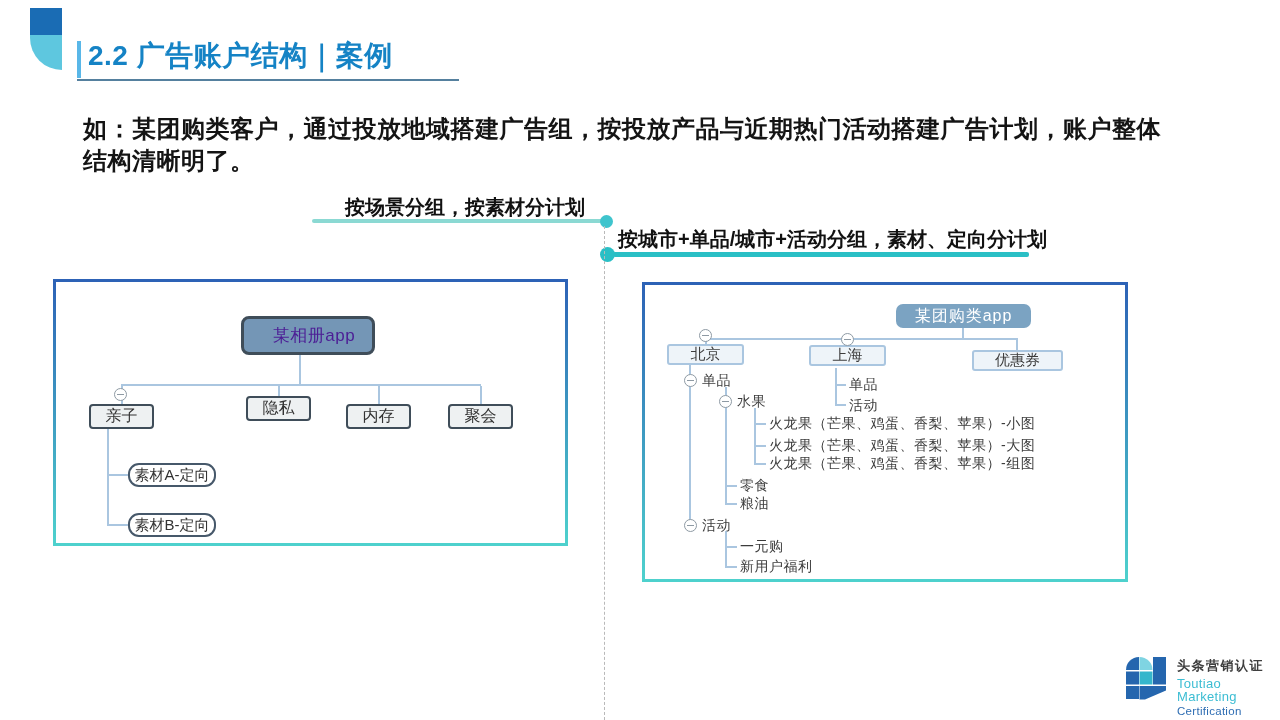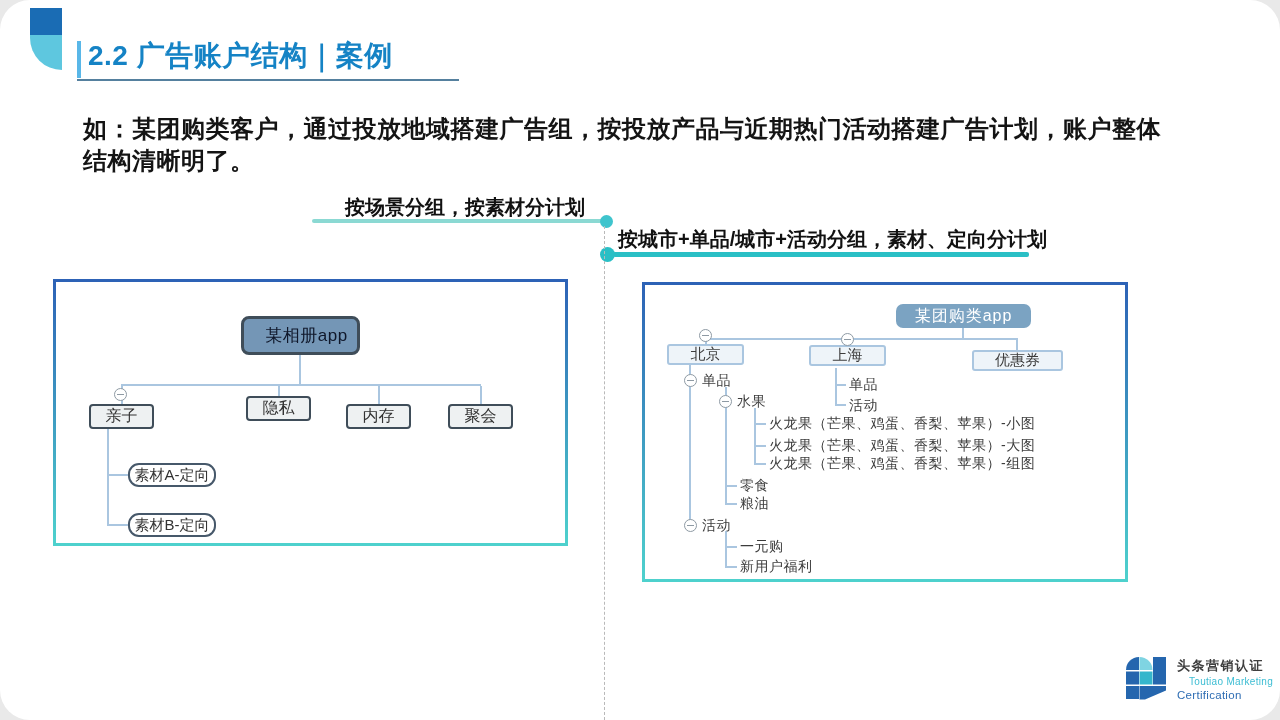--- a/index.html
+++ b/index.html
@@ -1,21 +1,20 @@
 <!DOCTYPE html>
 <html><head>
 <meta charset="utf-8">
 <style>
   * { margin:0; padding:0; box-sizing:border-box; }
   html,body { background:#e9e9e9; }
   .slide {
     position:relative; width:1280px; height:720px; background:#ffffff;
     overflow:hidden; font-family:"Liberation Sans","DejaVu Sans",sans-serif;
     margin:0 auto;
-    border-radius:30px;
   }
   
   .decor-blue { position:absolute; left:30px; top:8px; width:32px; height:27px; background:#1a6cb4; }
   .decor-teal { position:absolute; left:30px; top:35px; width:32px; height:35px; background:#5ec7df; border-radius:0 0 0 32px; }
   
   .title-bar { position:absolute; left:77px; top:41px; width:4px; height:37px; background:#59b7e8; }
   .page-title { position:absolute; left:88px; top:37px; font-size:28px; font-weight:bold; color:#1583c5; white-space:nowrap; letter-spacing:0.5px; }
   .title-underline { position:absolute; left:77px; top:79px; width:382px; height:2px; background:#55809e; }
   .subtitle { position:absolute; left:83px; top:113px; width:1100px; font-size:24px; font-weight:bold; color:#141414; letter-spacing:0.5px; }
   
@@ -31,32 +30,32 @@
   .panel { position:absolute; background:#fff; border:3px solid #2d62b6; border-image:linear-gradient(to bottom,#2d62b6,#4ed1cd) 1; }
   .panel-left { left:53px; top:279px; width:515px; height:267px; }
   .panel-right { left:642px; top:282px; width:486px; height:300px; }
   
   .ln { position:absolute; display:block; background:#aac6e0; }
   
   .minus { position:absolute; width:13px; height:13px; border:1px solid #8e9aa4; border-radius:50%; background:#fff; z-index:3; }
   .minus::after { content:""; position:absolute; left:2px; right:2px; top:5px; height:1px; background:#8e9aa4; }
   
   .node { position:absolute; display:flex; align-items:center; justify-content:center; white-space:nowrap; z-index:2; }
-  .node-root-l { left:185px; top:34px; width:119px; height:39px; background:#7496b6; border:3px solid #3f4d59; border-radius:8px; color:#0f172a; font-size:17px; letter-spacing:0.5px;padding-left:12px; }
+  .node-root-l { left:185px; top:34px; width:134px; height:39px; background:#7496b6; border:3px solid #3f4d59; border-radius:8px; color:#4c1d95; font-size:17px; letter-spacing:0.5px;padding-left:12px; }
   .node-child { background:#eef1f2; border:2px solid #3f4d59; border-radius:4px; font-size:16px; color:#333; width:65px; height:25px; }
   .node-leaf { background:#fff; border:2px solid #46586a; border-radius:11px; font-size:15px; color:#333; width:88px; height:24px; }
   
   .node-root-r { left:251px; top:19px; width:135px; height:24px; background:#7ba3c2; border-radius:7px; color:#fff; font-size:16px; letter-spacing:1px; }
   .node-city { background:#eef4f9; border:2px solid #aac6e0; border-radius:3px; font-size:15px; color:#3c3c3c; height:21px; }
   .tw { position:absolute; font-size:14px; color:#3c3c3c; line-height:19px; white-space:nowrap; z-index:2; letter-spacing:0.5px; }
   
   .logo-mark { position:absolute; left:1126px; top:657px; }
   .logo-text { position:absolute; left:1177px; top:659px; line-height:1; }
   .logo-cn { font-size:13px; font-weight:bold; color:#3f3f3f; letter-spacing:1.5px; }
-  .logo-en1 { font-size:10px; color:#3cbdd3; margin-top:5px; letter-spacing:0.3px;margin-left:12px; }
+  .logo-en1 { font-size:13px; color:#3cbdd3; margin-top:5px; letter-spacing:0.3px; }
   .logo-en2 { font-size:11.5px; color:#2e6db3; margin-top:3px; letter-spacing:0.3px; }
 </style>
 </head>
 <body>
 
 <div class="slide">
 
   <div class="decor-blue"></div>
   <div class="decor-teal"></div>
 

